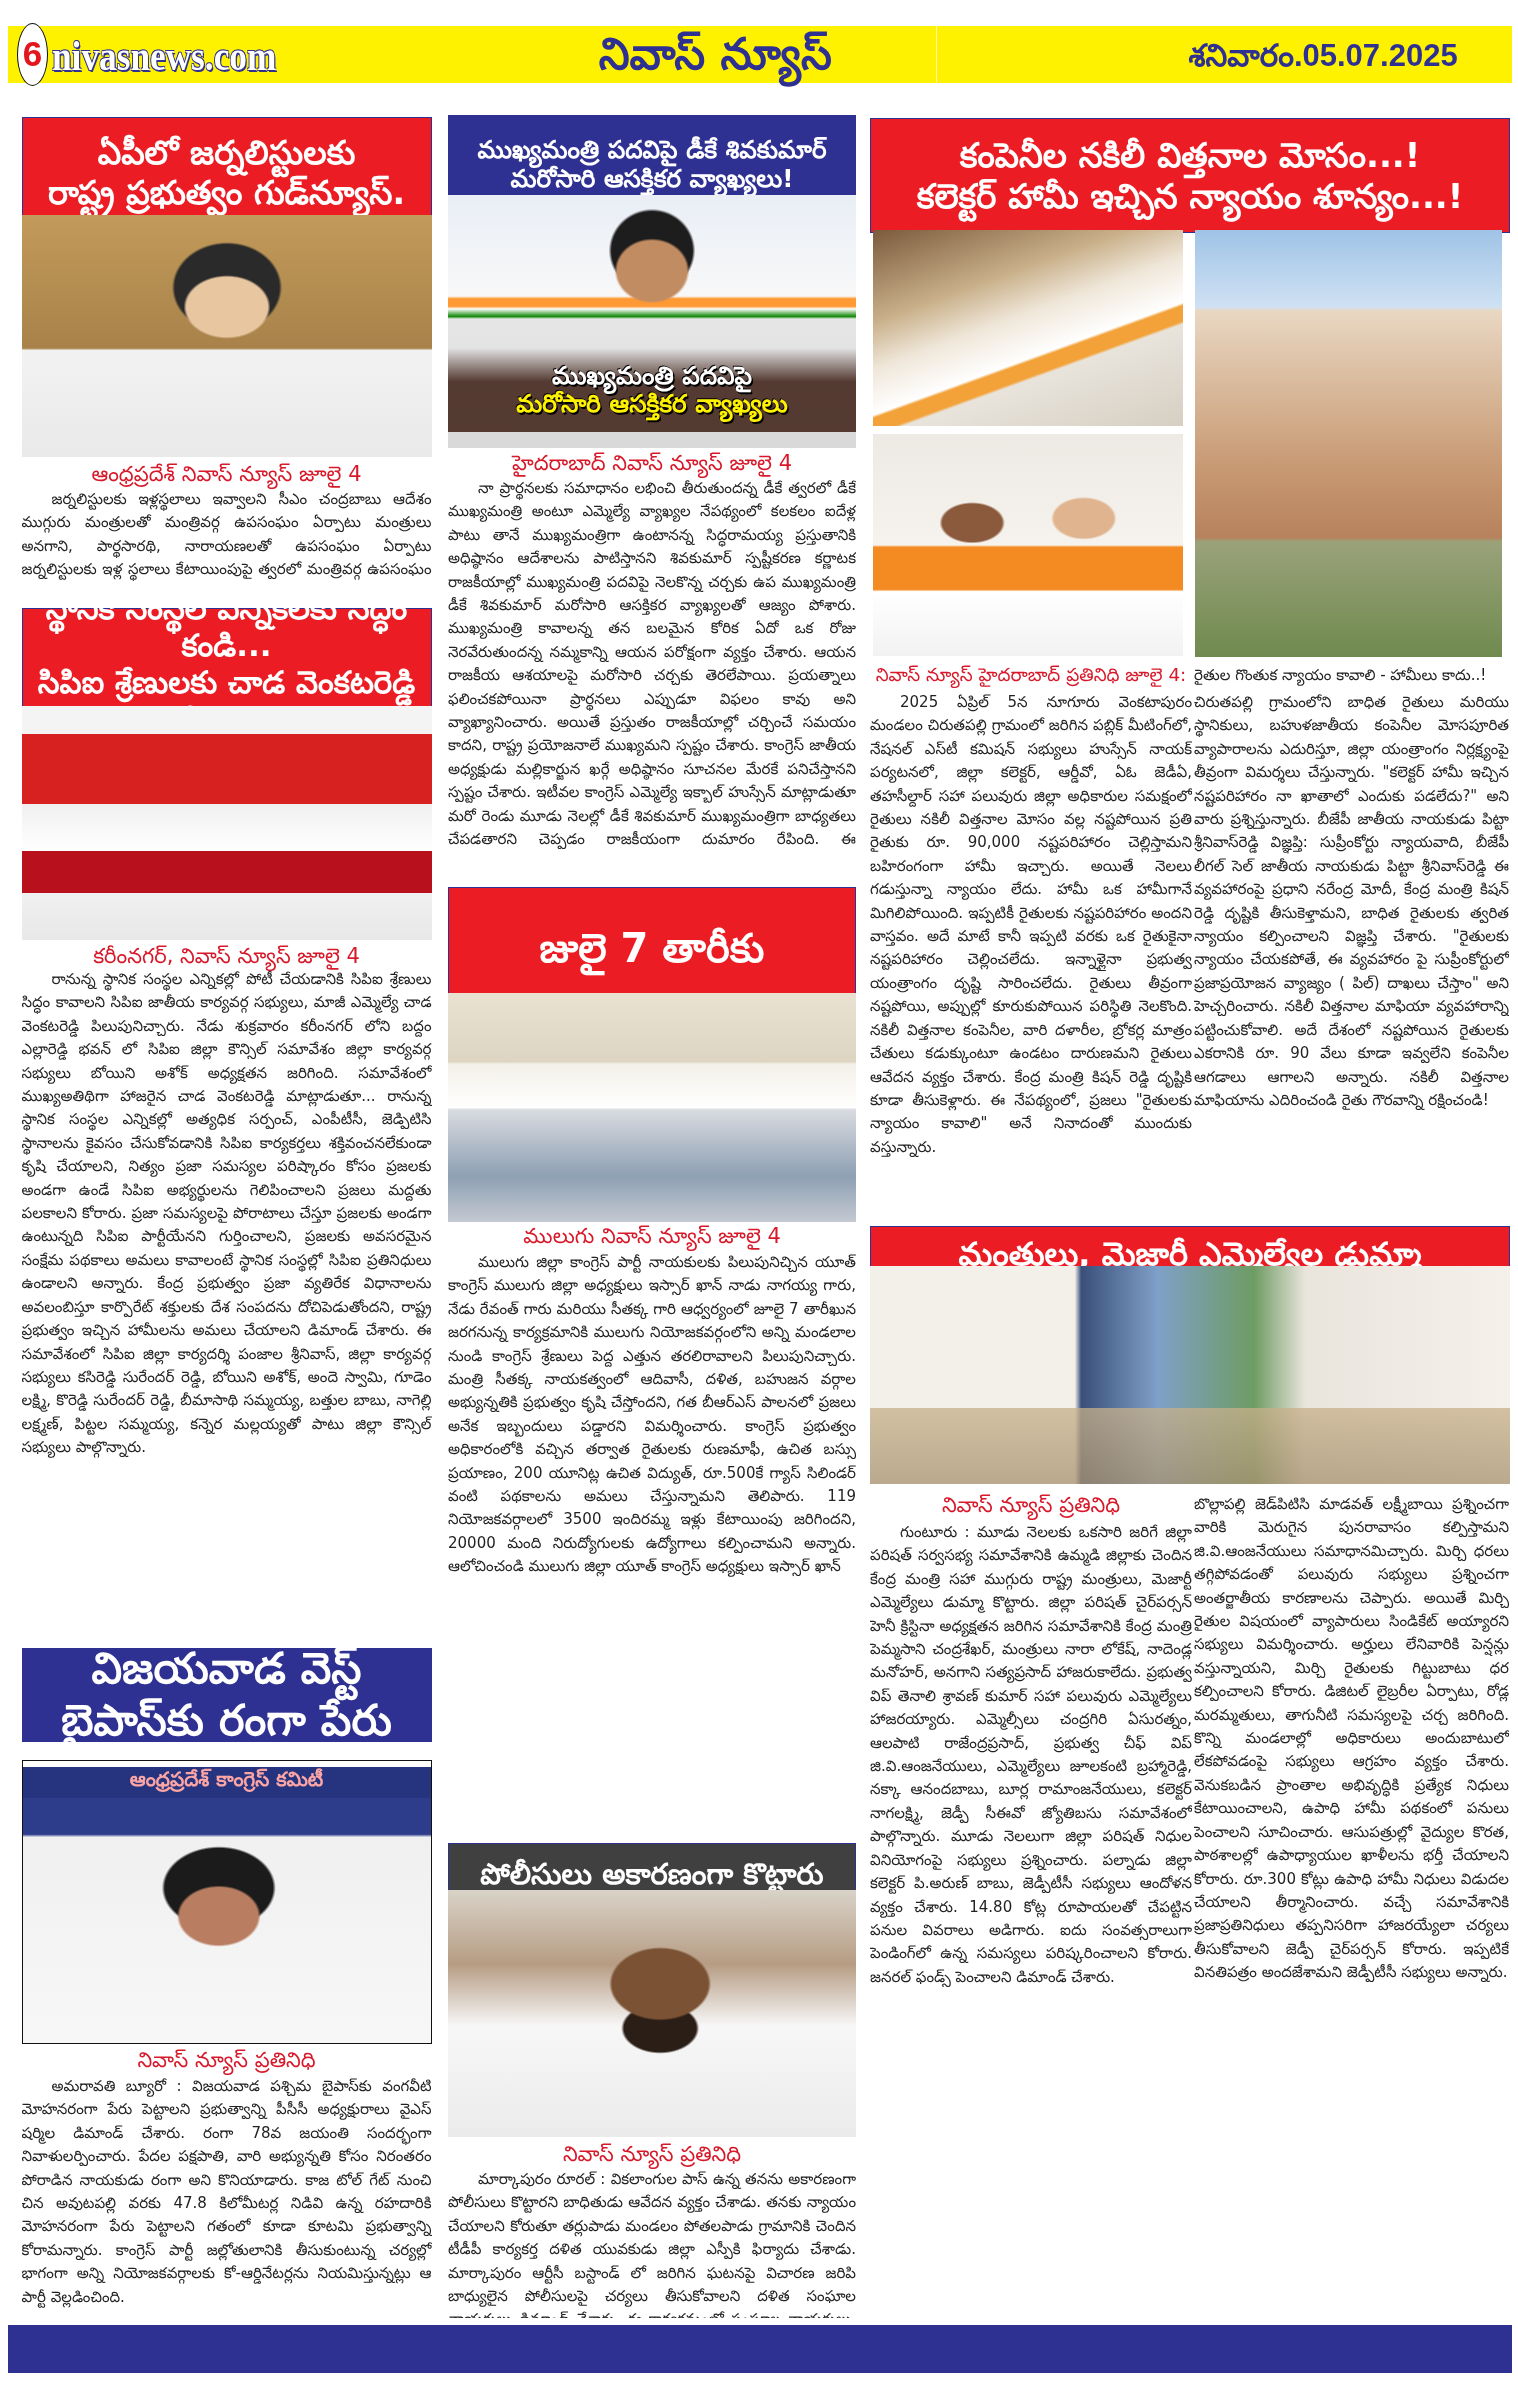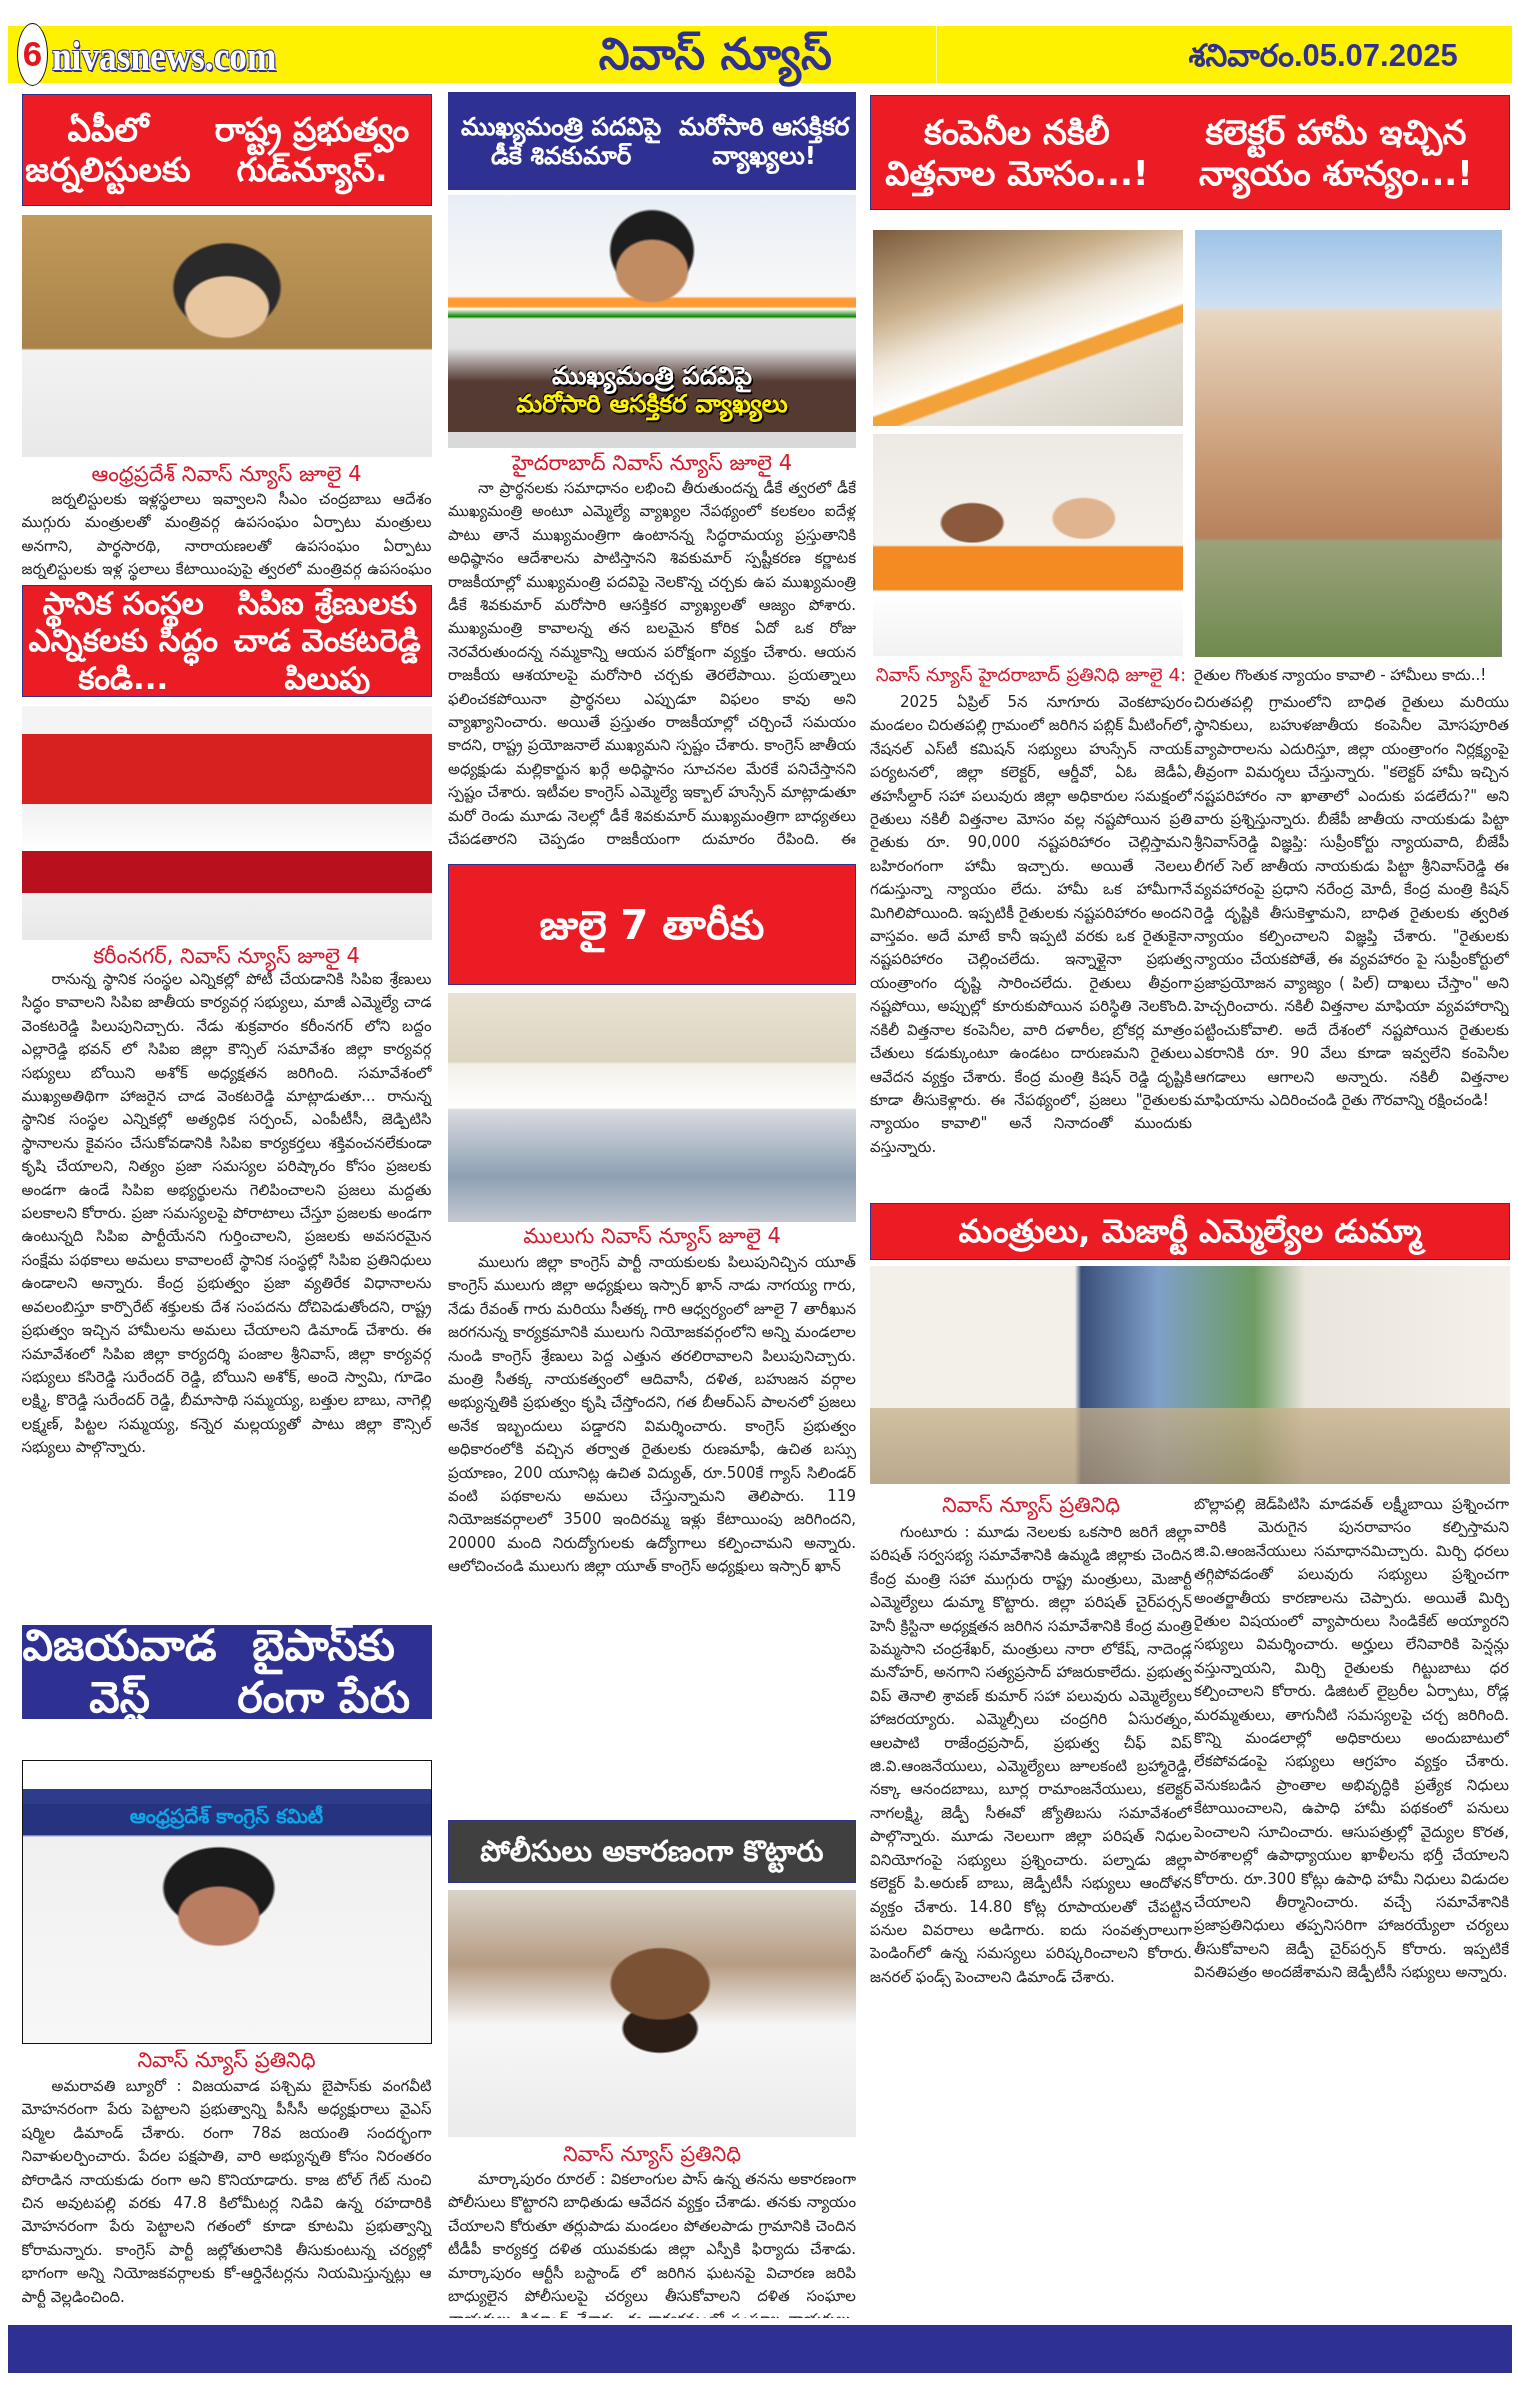--- a/index.html
+++ b/index.html
@@ -6,21 +6,21 @@
   html, body { width: 1518px; height: 2401px; background: #ffffff; overflow: hidden; }
   body { position: relative; font-family: "DejaVu Sans", sans-serif; color: #1a1a1a; }
 
   
   .masthead { position: absolute; left: 7.7px; top: 26px; width: 1504px; height: 57px; background: #fff200; display: flex; align-items: center; }
   .page-num { position: absolute; left: 9.2px; top: -3.1px; width: 31px; height: 63px; border: 1.5px solid #111; border-radius: 50%; background: #fff; display: flex; align-items: center; justify-content: center; font-family: "Liberation Sans", sans-serif; font-weight: bold; font-size: 35px; color: #e3161e; }
   .site-name { position: absolute; left: 44px; top: 4.6px; font-family: "Liberation Serif", serif; font-size: 43px; color: #ffffff; font-weight: bold; letter-spacing: 0; text-shadow: 1.5px 1.5px 0 #2e3192, -0.8px -0.8px 0 #2e3192, 0.8px -0.8px 0 #2e3192, -0.8px 0.8px 0 #2e3192; transform: scaleX(0.82); transform-origin: left center; }
   .paper-title { position: absolute; left: 591px; top: 1.5px; font-size: 44px; font-weight: bold; color: #2e3192; }
   .mast-divider { position: absolute; left: 928px; top: 0; width: 1.5px; height: 57px; background: #fff9a8; }
   .paper-date { position: absolute; right: 54px; top: 12.3px; font-family: Liberation Sans, sans-serif; font-size: 31px; font-weight: bold; color: #2e3192; }
-  .headline { position: absolute; display: flex; flex-direction: row; align-items: center; justify-content: center; text-align: center; color: #fff; font-weight: bold; border: 1.5px solid #2e3192; line-height: 1.2; }
+  .headline { position: absolute; display: flex; flex-direction: column; align-items: center; justify-content: center; text-align: center; color: #fff; font-weight: bold; border: 1.5px solid #2e3192; line-height: 1.2; margin-top: 23px; }
   .headline.red { background: #ec1c24; }
   .headline.blue { background: #2e3192; }
   .headline.purple { background: #404040; border-color: #2e3192; }
   .photo { position: absolute; overflow: hidden; }
   .byline { position: absolute; color: #d7192a; font-size: 21px; text-align: center; font-weight: normal; }
   .body-text { position: absolute; font-size: 15px; line-height: 23.4px; text-align: justify; color: #222; text-indent: 2em; overflow: hidden; }
 
   
   .ph-naidu { background: radial-gradient(ellipse at 50% 38%, #e8c6a0 0 14%, transparent 15%), radial-gradient(ellipse at 50% 30%, #2a2a2a 0 18%, transparent 19%), linear-gradient(180deg, #c29a5a 0%, #a8824a 55%, #f2f2f2 56%, #e9e9e9 100%); }
   .ph-dks { background: radial-gradient(ellipse at 50% 30%, #c28c63 0 12%, transparent 13%), radial-gradient(ellipse at 50% 22%, #1d1d1d 0 14%, transparent 15%), linear-gradient(180deg, #e9eef6 0%, #f8f8f8 40%, #ff9933 41%, #ff9933 44%, #ffffff 45%, #138808 48%, #e6e6e6 49%, #d9d9d9 100%); }
@@ -29,21 +29,21 @@
   .ov-line1 { color: #ffffff; }
   .ov-line2 { color: #fff200; }
   .ph-cpi { background: linear-gradient(180deg, #f4f4f4 0%, #f4f4f4 12%, #d72020 12%, #d72020 42%, #f0f0f0 42%, #ffffff 62%, #b8101c 62%, #b8101c 80%, #f0f0f0 80%, #e8e8e8 100%); }
   .ph-kishan { background: linear-gradient(160deg, #7b5a3c 0%, #c9b08a 30%, #efe6d8 45%, #ffffff 60%, #f3a23a 61%, #f3a23a 66%, #e8e4dc 67%, #d6cfc2 100%); }
   .ph-modi { background: radial-gradient(ellipse at 32% 40%, #8b5a3c 0 10%, transparent 11%), radial-gradient(ellipse at 68% 38%, #e0b48e 0 10%, transparent 11%), linear-gradient(180deg, #ede9e3 0%, #f6f3ee 50%, #f48b22 51%, #f48b22 70%, #ffffff 71%, #f2f2f2 100%); }
   .ph-court { background: linear-gradient(180deg, #9fc3e6 0%, #cfe1f3 18%, #e9d7c2 19%, #c89a74 55%, #b7825e 72%, #9aa27a 73%, #6f8a4f 100%); }
   .ph-mulugu { background: linear-gradient(180deg, #e9e2d2 0%, #ddd5c2 30%, #f3f0e8 31%, #ffffff 50%, #d9dbe0 51%, #8ea0b3 80%, #c4c9d2 100%); }
   .ph-ministers { background: linear-gradient(90deg, #f3f0ea 0%, #f3f0ea 32%, #3a4f7a 33%, #7fa0c8 45%, #6e9c63 60%, #e9e4dc 68%, #f5f1ea 100%); }
   .ph-ministers::after { content: ""; position: absolute; left: 0; right: 0; bottom: 0; height: 35%; background: linear-gradient(180deg, #c8b08a, #a7916f); opacity: 0.75; }
   .ph-sharmila { background: radial-gradient(ellipse at 48% 55%, #b97e62 0 13%, transparent 14%), radial-gradient(ellipse at 48% 45%, #1b1b1b 0 18%, transparent 19%), linear-gradient(180deg, #ffffff 0%, #ffffff 10%, #2e3c8c 10%, #2e3c8c 26%, #f0f0f0 27%, #f7f7f7 100%); }
-  .ph-sharmila-banner { position: absolute; left: 0; right: 0; top: 6.1px; height: 31px; color: #0ea5e9; font-size: 20px; font-weight: bold; text-align: center; background: #26337f; margin-top: 37px; }
+  .ph-sharmila-banner { position: absolute; left: 0; right: 0; top: 6.1px; height: 31px; color: #fca5a5; font-size: 20px; font-weight: bold; text-align: center; background: #26337f; }
   .ph-police { background: radial-gradient(ellipse at 52% 38%, #7b5234 0 16%, transparent 17%), radial-gradient(ellipse at 52% 56%, #2b1e17 0 12%, transparent 13%), linear-gradient(180deg, #d9d3c9 0%, #b69c83 30%, #f7f7f7 55%, #ebebeb 100%); }
 
   .footer-bar { position: absolute; left: 7.7px; top: 2325px; width: 1504px; height: 48px; background: #2e3192; }
 </style>
 </head>
 <body>
 
 <div class="masthead">
   <div class="page-num">6</div>
   <div class="site-name">nivasnews.com</div>

